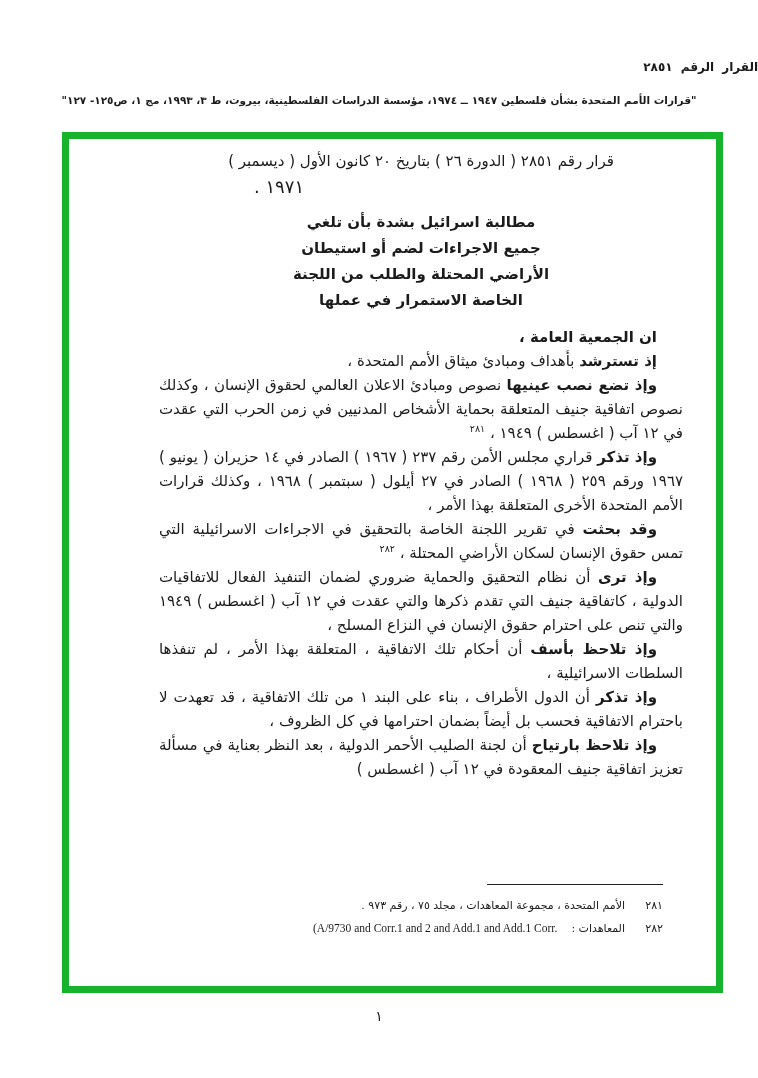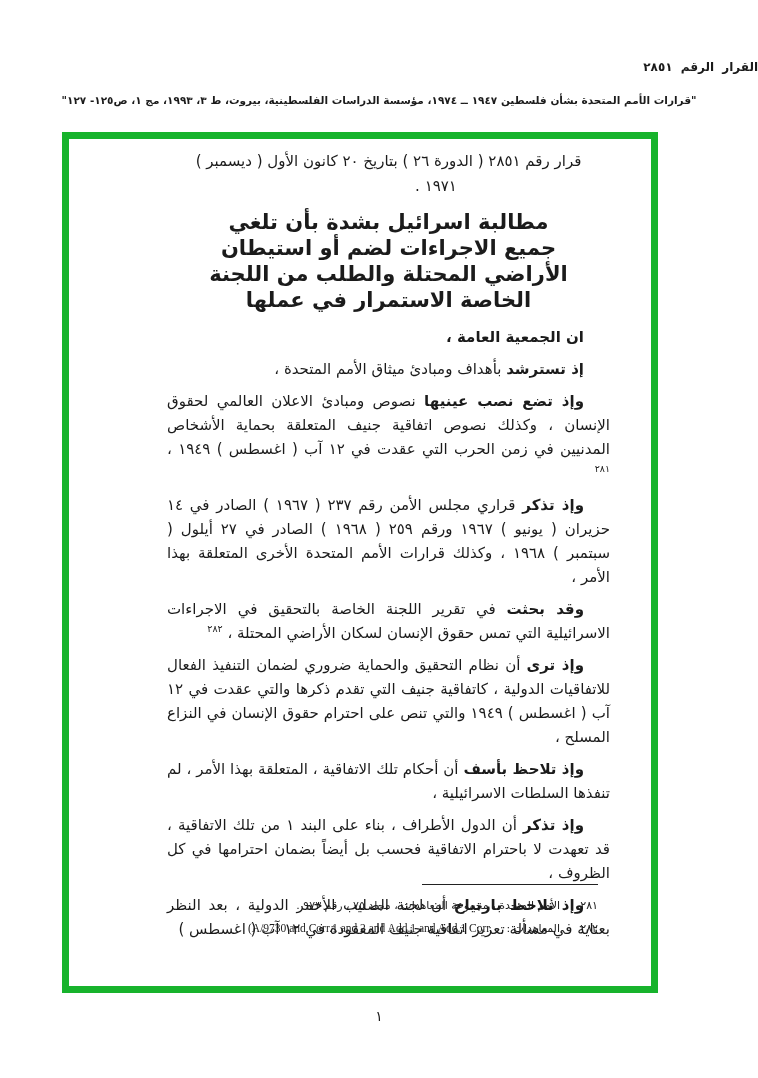--- a/index.html
+++ b/index.html
@@ -32,50 +32,50 @@
     text-align: center;
     direction: rtl;
     font-size: 10.5px;
     font-weight: bold;
     letter-spacing: 0.1px;
   }
   
   .green-box {
     position: absolute;
     left: 62px; top: 132px;
-    width: 596px; height: 861px;
+    width: 661px; height: 861px;
     border: 7px solid #17b32c;
     box-sizing: border-box;
     overflow: hidden;
   }
   .box-content {
     position: absolute;
     top: 10px; right: 33px; left: 90px;
     direction: rtl;
   }
   .res-heading {
     font-size: 15px;
     line-height: 25px;
     text-align: center;
   }
   .res-date {
-    font-size: 15px;
+    font-size: 18px;
     line-height: 25px;
-    text-align: center;
+    text-align: left;
     margin-left: 95px;
   }
   .res-title {
     margin: 10px 0 12px 0;
     text-align: center;
     font-weight: bold;
-    font-size: 21px;
+    font-size: 15px;
     line-height: 26px;
   }
   .body-text p {
-    margin: 8px;
+    margin: 0;
     font-size: 15px;
     line-height: 24px;
     text-align: justify;
     text-indent: 26px;
   }
   .lead { font-weight: bold; }
   sup.fn-ref {
     font-size: 9.5px;
     line-height: 0;
   }

